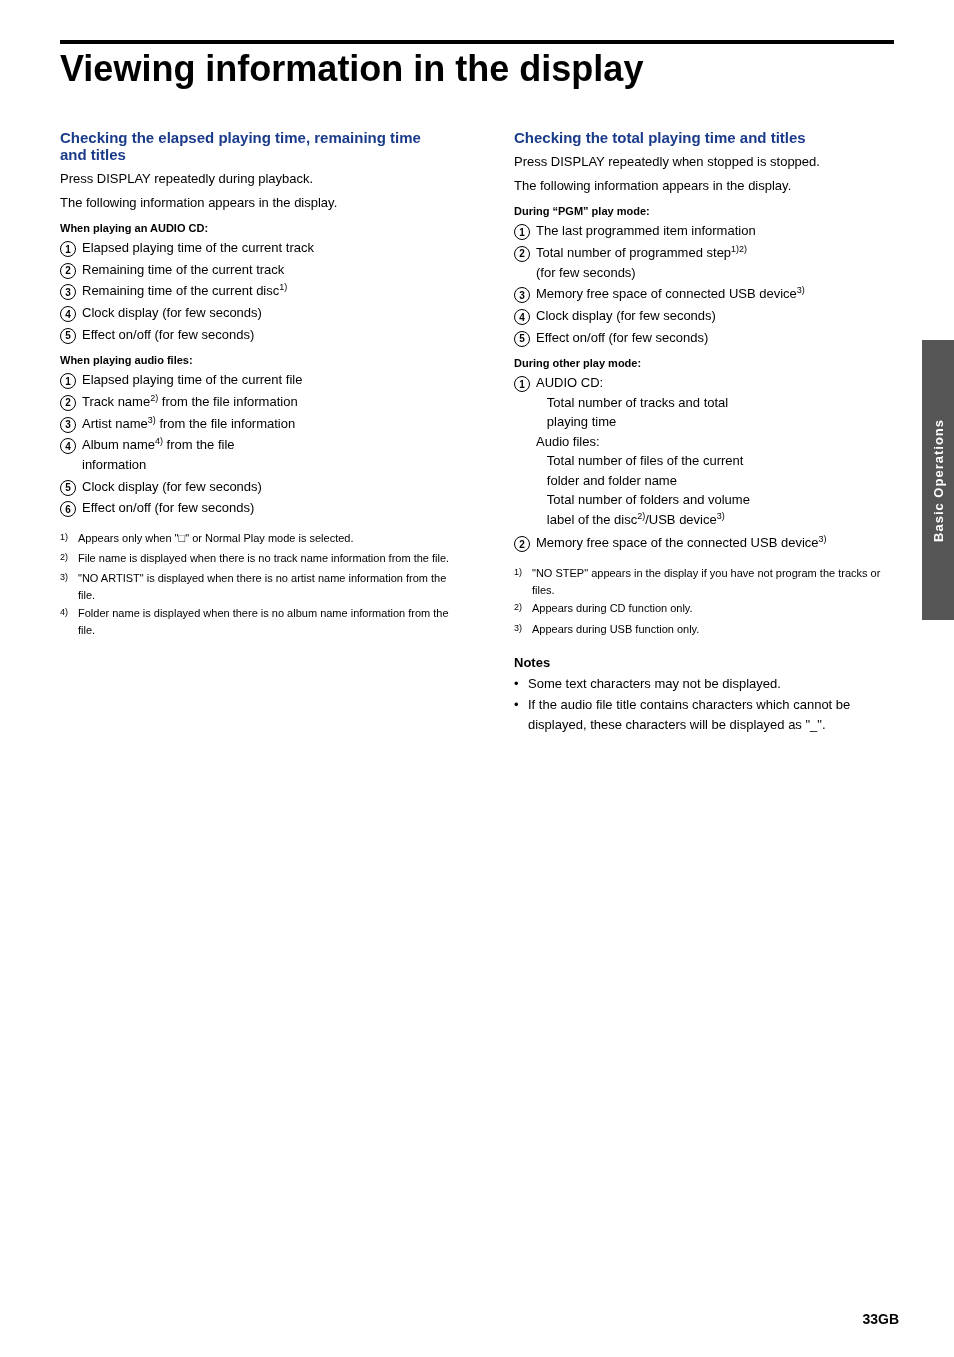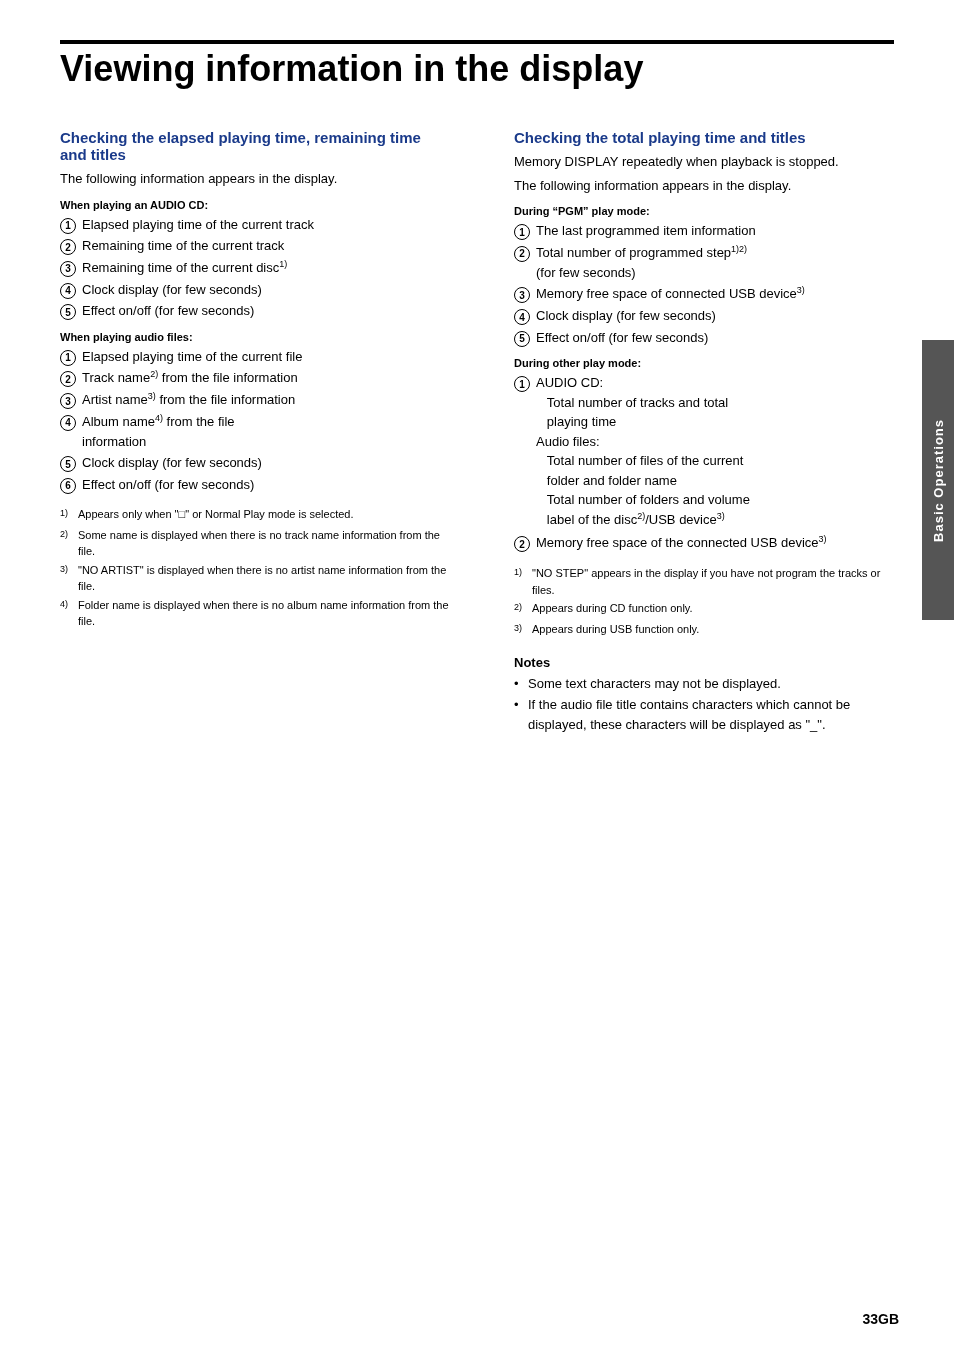--- a/index.html
+++ b/index.html
@@ -160,20 +160,21 @@
   </div>
 
   <h1 class="page-title">Viewing information in the display</h1>
 
   <div class="two-col">
 
     <div class="left-col">
 
       <div class="section-heading">Checking the elapsed playing time, remaining time and titles</div>
 
+      <p class="body-text">Press DISPLAY repeatedly during playback.</p>
       <p class="body-text">The following information appears in the display.</p>
 
       <div class="subsection-heading">When playing an AUDIO CD:</div>
 
       <div class="list-item">
         <span class="list-num"><span class="circle-num">1</span></span>
         <span>Elapsed playing time of the current track</span>
       </div>
       <div class="list-item">
         <span class="list-num"><span class="circle-num">2</span></span>
@@ -219,39 +220,39 @@
         <span>Effect on/off (for few seconds)</span>
       </div>
 
       <div class="footnotes">
         <div class="footnote-item">
           <span class="footnote-sup"><sup>1)</sup></span>
           <span>Appears only when "□" or Normal Play mode is selected.</span>
         </div>
         <div class="footnote-item">
           <span class="footnote-sup"><sup>2)</sup></span>
-          <span>Some name is displayed when there is no track name information from the file.</span>
+          <span>File name is displayed when there is no track name information from the file.</span>
         </div>
         <div class="footnote-item">
           <span class="footnote-sup"><sup>3)</sup></span>
           <span>"NO ARTIST" is displayed when there is no artist name information from the file.</span>
         </div>
         <div class="footnote-item">
           <span class="footnote-sup"><sup>4)</sup></span>
           <span>Folder name is displayed when there is no album name information from the file.</span>
         </div>
       </div>
 
     </div>
 
     <div class="right-col">
 
       <div class="section-heading">Checking the total playing time and titles</div>
 
-      <p class="body-text">Memory DISPLAY repeatedly when playback is stopped.</p>
+      <p class="body-text">Press DISPLAY repeatedly when stopped is stopped.</p>
       <p class="body-text">The following information appears in the display.</p>
 
       <div class="subsection-heading">During “PGM” play mode:</div>
 
       <div class="list-item">
         <span class="list-num"><span class="circle-num">1</span></span>
         <span>The last programmed item information</span>
       </div>
       <div class="list-item">
         <span class="list-num"><span class="circle-num">2</span></span>

